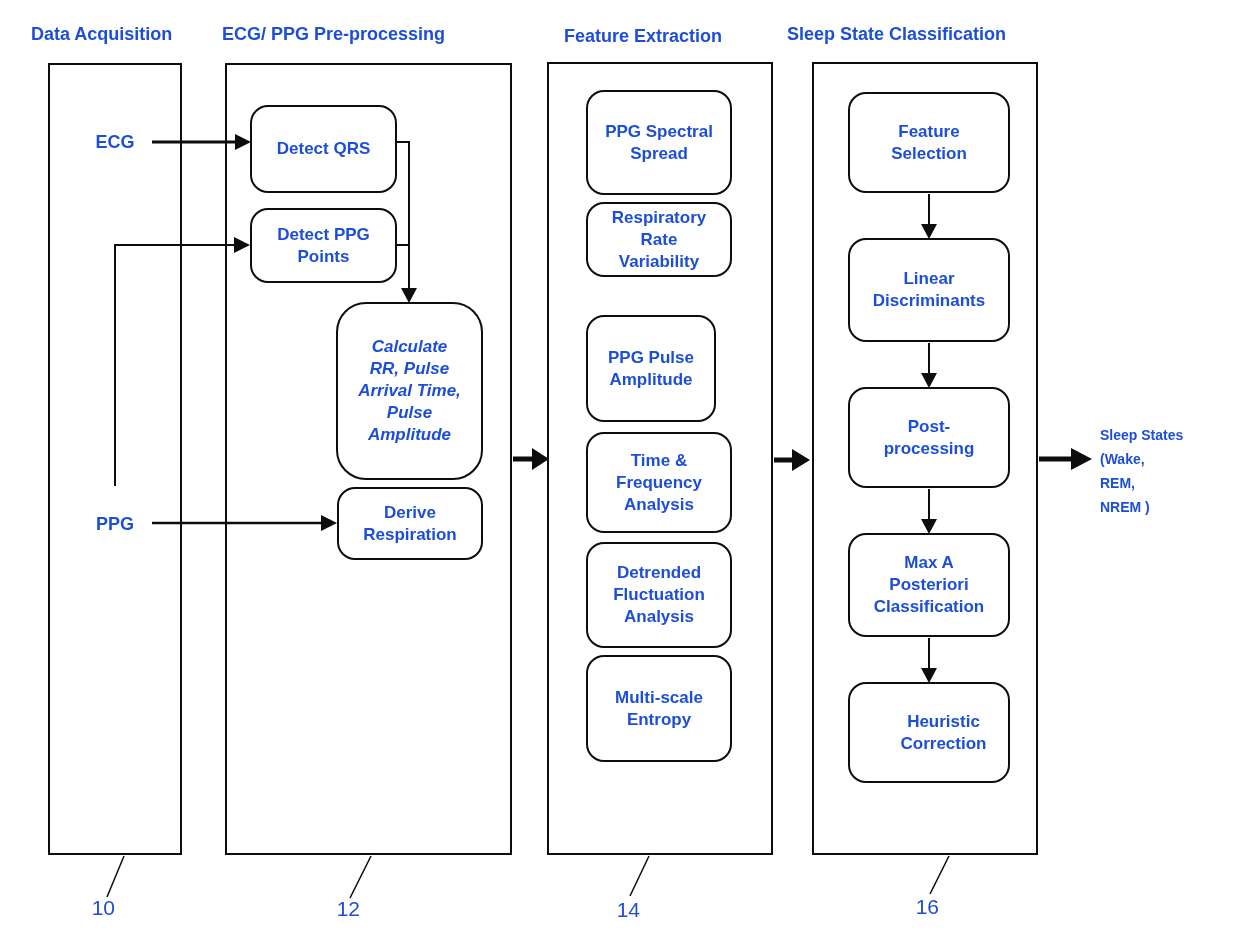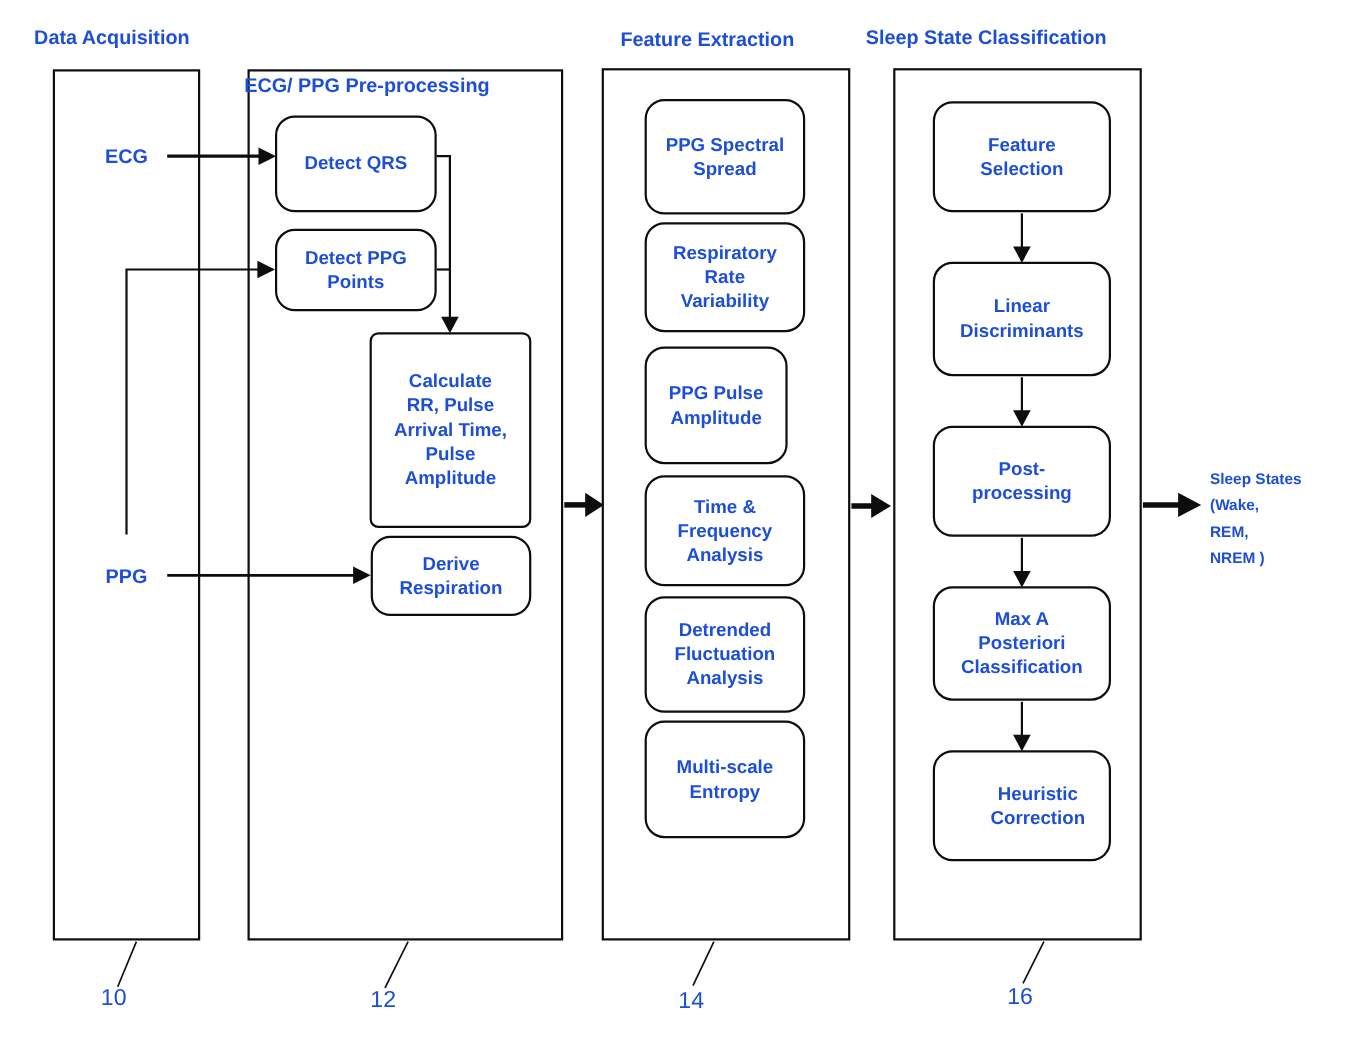--- a/index.html
+++ b/index.html
@@ -40,21 +40,21 @@
     display: flex;
     align-items: center;
     justify-content: center;
     text-align: center;
     font-size: 17px;
     font-weight: 700;
     line-height: 22px;
     white-space: pre-line;
     z-index: 3;
   }
-  .node.big-radius { border-radius: 8px; }
+  .node.big-radius { border-radius: 30px; font-style: italic; }
   .signal-label {
     position: absolute;
     width: 46px;
     text-align: center;
     font-size: 18px;
     font-weight: 700;
     z-index: 3;
   }
   .output-label {
     position: absolute;
@@ -75,21 +75,21 @@
     font-weight: 400;
     z-index: 3;
   }
 </style>
 </head>
 <body>
 
 <div class="stage">
 
   <div class="col-title" style="left:31px; top:24px;">Data Acquisition</div>
-  <div class="col-title" style="left:222px; top:24px;margin-top:44px;">ECG/ PPG Pre-processing</div>
+  <div class="col-title" style="left:222px; top:24px;">ECG/ PPG Pre-processing</div>
   <div class="col-title" style="left:564px; top:26px;">Feature Extraction</div>
   <div class="col-title" style="left:787px; top:24px;">Sleep State Classification</div>
 
   <div class="frame" style="left:48px; top:63px; width:134px; height:792px;"></div>
   <div class="frame" style="left:225px; top:63px; width:287px; height:792px;"></div>
   <div class="frame" style="left:547px; top:62px; width:226px; height:793px;"></div>
   <div class="frame" style="left:812px; top:62px; width:226px; height:793px;"></div>
 
   <svg class="connectors" width="1240" height="943" viewBox="0 0 1240 943">
     <g stroke="#0d0d0d" fill="#0d0d0d">
@@ -172,21 +172,21 @@
   <div class="node big-radius" style="left:336px; top:302px; width:147px; height:178px;">Calculate
 RR, Pulse
 Arrival Time,
 Pulse
 Amplitude</div>
   <div class="node" style="left:337px; top:487px; width:146px; height:73px;">Derive
 Respiration</div>
 
   <div class="node" style="left:586px; top:90px; width:146px; height:105px;">PPG Spectral
 Spread</div>
-  <div class="node" style="left:586px; top:202px; width:146px; height:100px;text-align:center;">Respiratory
+  <div class="node" style="left:586px; top:202px; width:146px; height:75px;text-align:center;">Respiratory
 Rate
 Variability</div>
   <div class="node" style="left:586px; top:315px; width:130px; height:107px;">PPG Pulse
 Amplitude</div>
   <div class="node" style="left:586px; top:432px; width:146px; height:101px;">Time &amp;
 Frequency
 Analysis</div>
   <div class="node" style="left:586px; top:542px; width:146px; height:106px;">Detrended
 Fluctuation
 Analysis</div>

